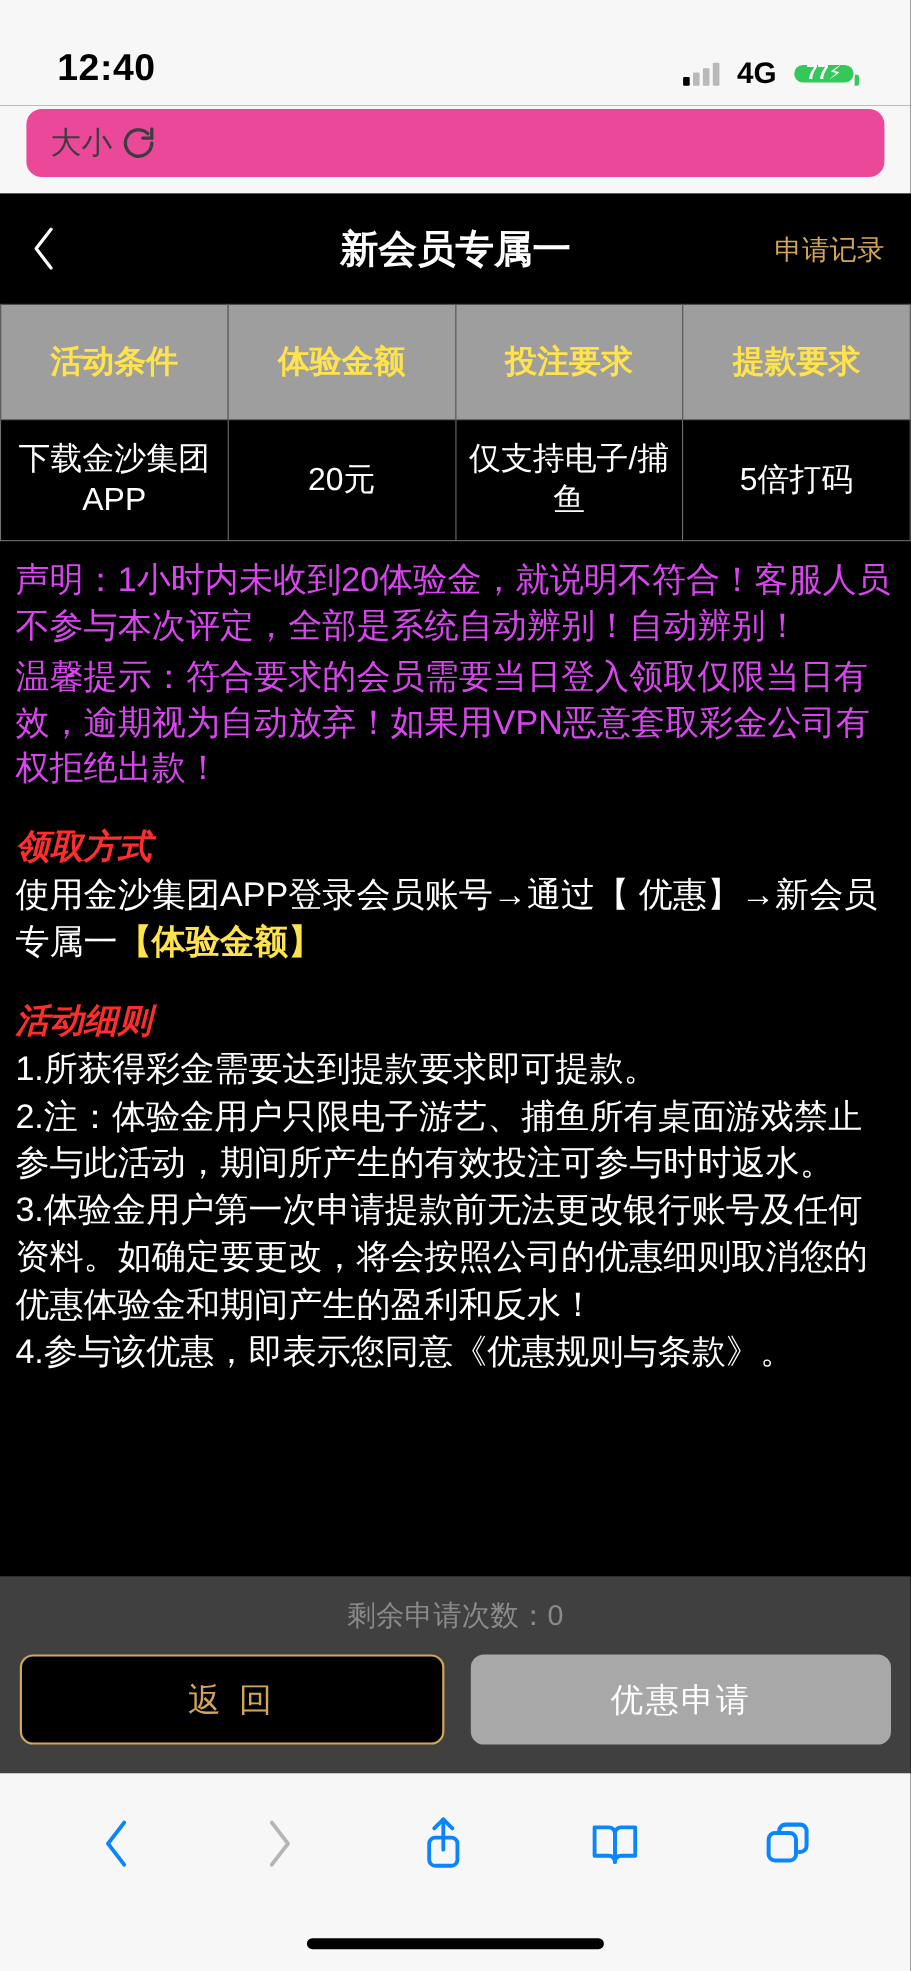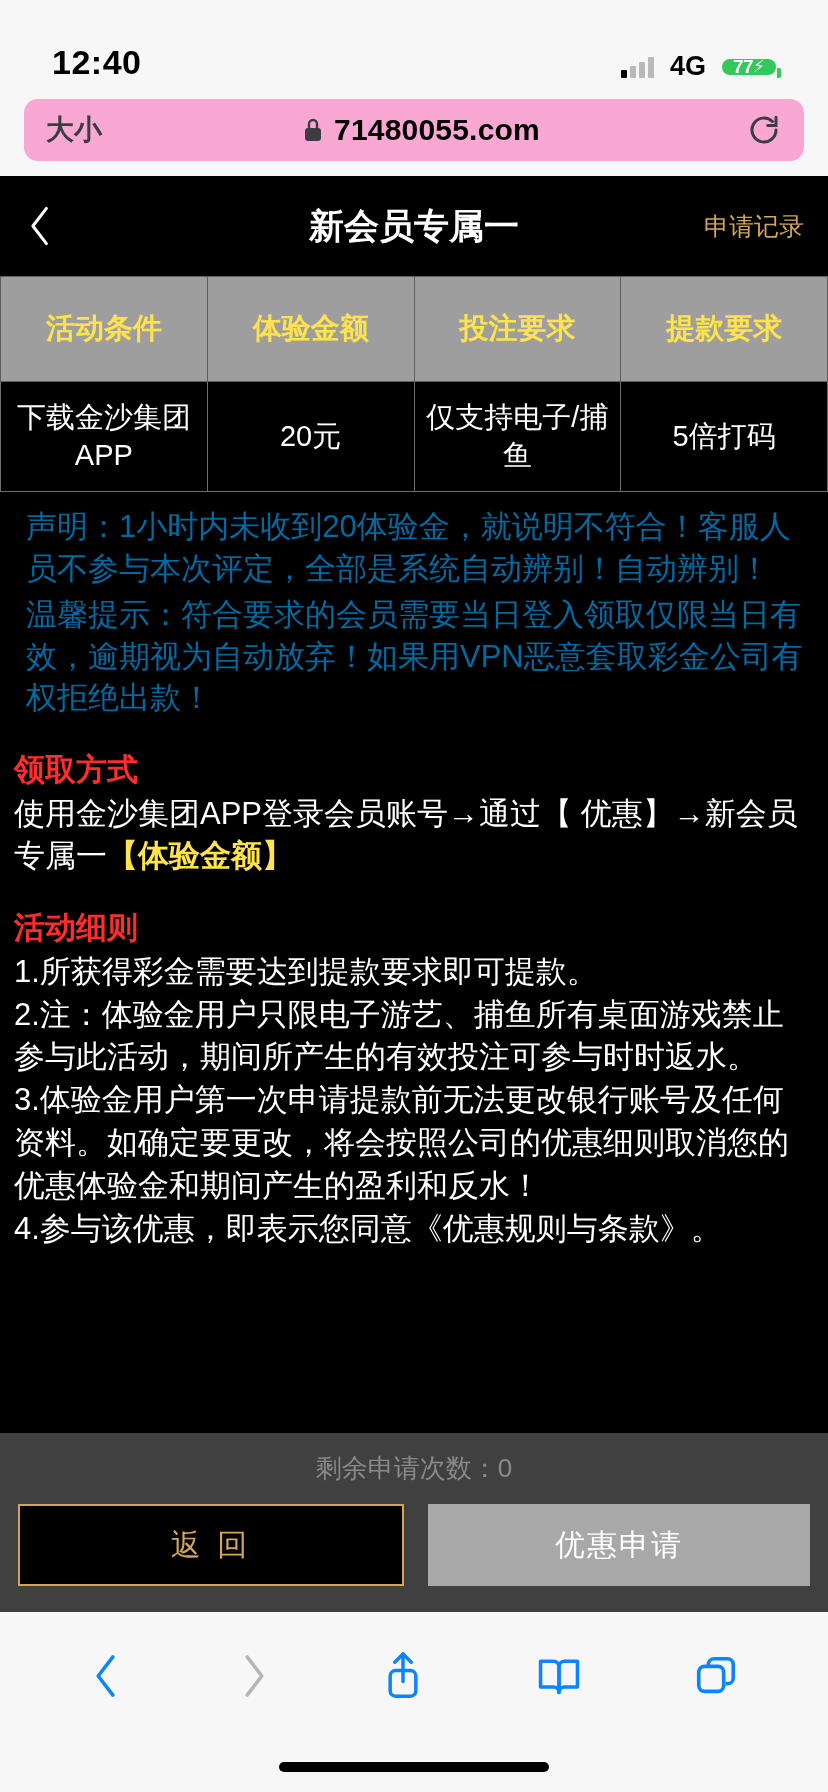--- a/index.html
+++ b/index.html
@@ -82,27 +82,26 @@
   .browser-bar {
     height: 80px;
     background: #f7f7f7;
     display: flex;
     align-items: center;
     padding: 0 24px 12px 24px;
   }
   .url-pill {
     flex: 1;
     height: 62px;
-    background: #f9a8d4;
+    background: #ec4899;
     border-radius: 14px;
     display: flex;
     align-items: center;
     padding: 0 22px;
     position: relative;
-    font-weight: bold;
   }
   .aa-label {
     font-size: 28px;
     color: #3c3c43;
     white-space: nowrap;
   }
   .url-center {
     flex: 1;
     display: flex;
     align-items: center;
@@ -174,32 +173,32 @@
     line-height: 1.3;
     height: 110px;
     vertical-align: middle;
   }
 
   
   .content {
     padding: 14px 14px 0 14px;
   }
   .green-note {
-    color: #0369a1;
+    color: #d946ef;
     font-size: 31px;
     line-height: 1.35;
     margin-bottom: 4px;
-    margin-left: 12px;
   }
   .section-title {
     color: #ff2d2d;
     font-size: 31px;
     font-weight: 700;
     margin-top: 30px;
     margin-bottom: 2px;
+    font-style: italic;
   }
   .white-text {
     color: #fff;
     font-size: 31px;
     line-height: 1.35;
   }
   .yellow-inline { color: #ffe34d; font-weight: 700; }
   .rules-list p {
     color: #fff;
     font-size: 31px;
@@ -221,21 +220,21 @@
     padding-bottom: 18px;
   }
   .btn-row {
     display: flex;
     gap: 24px;
     padding: 0 18px 26px 18px;
   }
   .btn {
     flex: 1;
     height: 82px;
-    border-radius: 0;
+    border-radius: 12px;
     display: flex;
     align-items: center;
     justify-content: center;
     font-size: 30px;
     letter-spacing: 4px;
   }
   .btn-back {
     border: 2px solid #d2a657;
     color: #d2a657;
     background: #000;
@@ -292,29 +291,20 @@
     <div class="battery">
       <span class="pct">77</span>
         <span class="bolt">⚡</span>
     </div>
   </div>
 </div>
 
 <div class="browser-bar">
   <div class="url-pill">
     <div class="aa-label">大小</div>
-    <div class="url-center">
-      <span class="lock-icon">
-        <svg width="22" height="28" viewBox="0 0 22 28">
-            <rect x="3" y="12" width="16" height="13" rx="3" fill="#3c3c43"></rect>
-            <path d="M7 12V8a4 4 0 0 1 8 0v4" stroke="#3c3c43" stroke-width="2.4" fill="none"></path>
-          </svg>
-      </span>
-      <span class="url-text">71480055.com</span>
-    </div>
     <div class="reload-icon">
       <svg width="36" height="36" viewBox="0 0 24 24" fill="none" stroke="#3c3c43" stroke-width="2" stroke-linecap="round">
         <path d="M20 12a8 8 0 1 1-2.4-5.7"></path>
           <path d="M20 3.5V9h-5.5"></path>
       </svg>
     </div>
   </div>
 </div>
 
 <div class="page-header">

